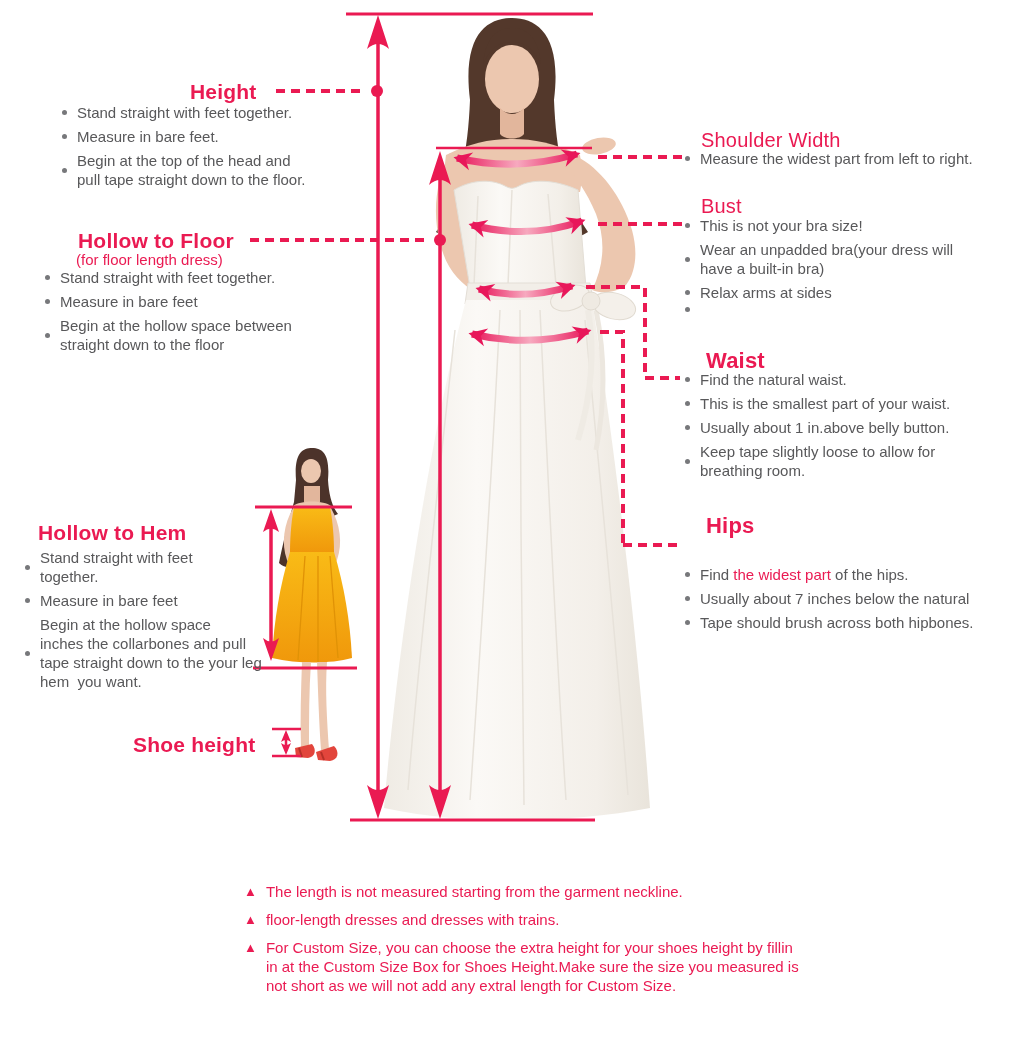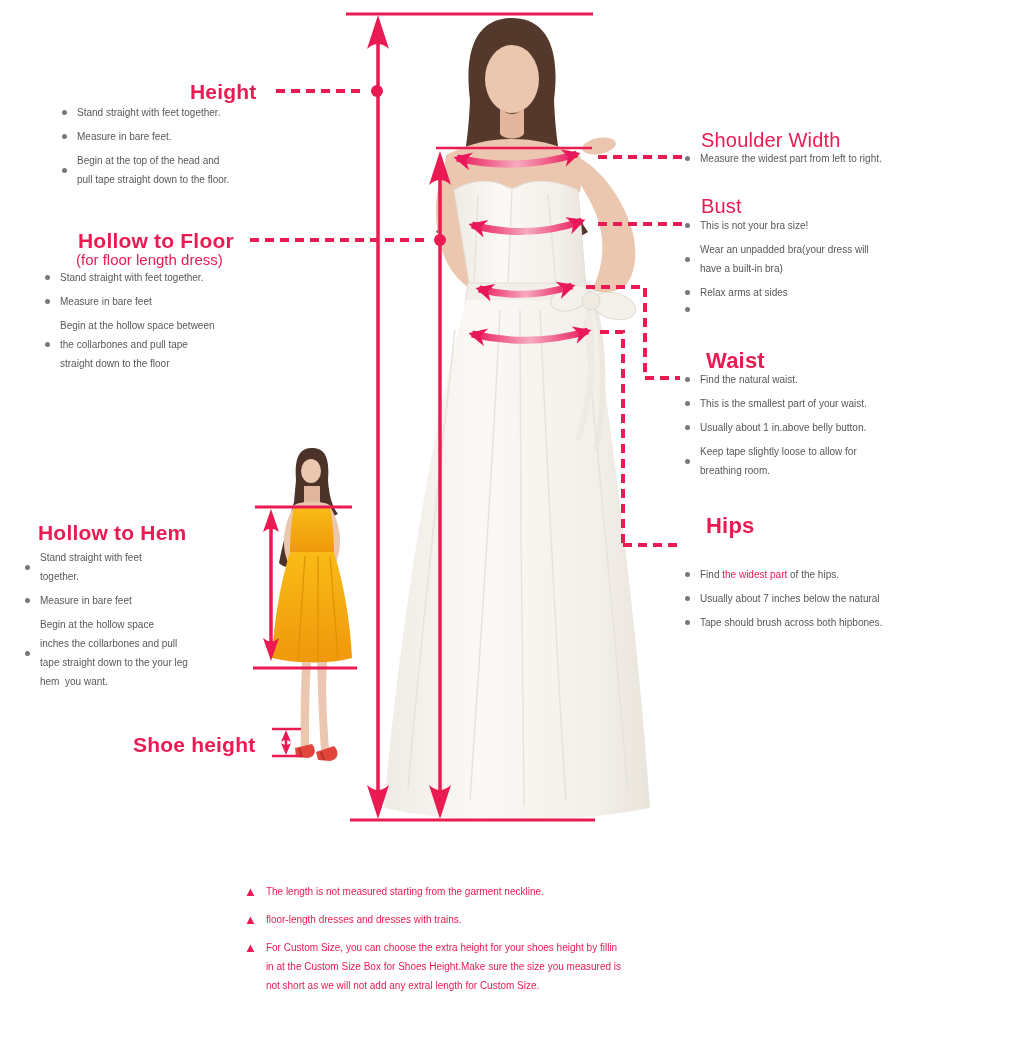--- a/index.html
+++ b/index.html
@@ -11,21 +11,21 @@
   .svg-layer{position:absolute;left:0;top:0;pointer-events:none;}
   .abs{position:absolute;}
   .sec-title{color:var(--accent); font-weight:700; font-size:21px; letter-spacing:.2px; white-space:nowrap;}
   .sec-title.med{font-weight:500; font-size:20px;}
   .sec-title.big{font-size:22px;}
   .sec-sub{color:var(--accent); font-size:15px; white-space:nowrap;}
   .blist{list-style:none;margin:0;padding:0;}
   .blist li{display:flex; align-items:center; margin:0 0 5px 0;}
   .dot{width:5px;height:5px;border-radius:50%;background:#77787b;margin-right:10px;flex:0 0 auto;}
   .tri{color:var(--accent);font-size:13px;line-height:19px;margin-right:9px;flex:0 0 auto;}
-  .btext{color:var(--body); font-size:10px; line-height:19px;}
+  .btext{color:var(--body); font-size:15px; line-height:19px;}
   .bullet-line{white-space:pre-wrap;}
   .accent-text{color:var(--accent);}
   .notes .btext{color:var(--accent);}
   .notes li{margin-bottom:9px; align-items:flex-start;}
 </style>
 </head>
 <body>
 
 <div class="canvas">
 
@@ -200,21 +200,20 @@
       <li>
         <span class="dot"></span>
         <div class="btext">
           <div class="bullet-line">Measure in bare feet</div>
         </div>
       </li>
       <li>
         <span class="dot"></span>
         <div class="btext">
           <div class="bullet-line">Begin at the hollow space between</div>
-          <div class="bullet-line">the collarbones and pull tape</div>
           <div class="bullet-line">straight down to the floor</div>
         </div>
       </li>
     </ul>
 
   <div class="abs sec-title" style="left:38px; top:521px;">Hollow to Hem</div>
   <ul class="blist abs" style="left:25px; top:548px; width:262px;">
       <li>
         <span class="dot"></span>
         <div class="btext">

